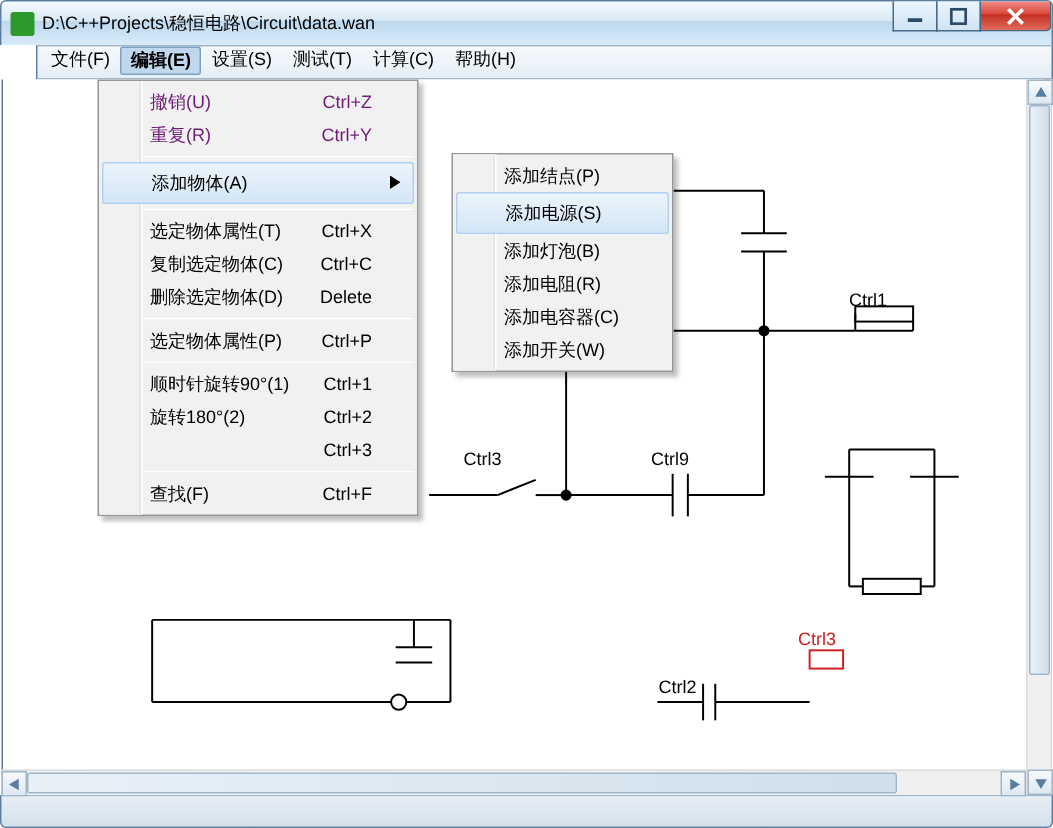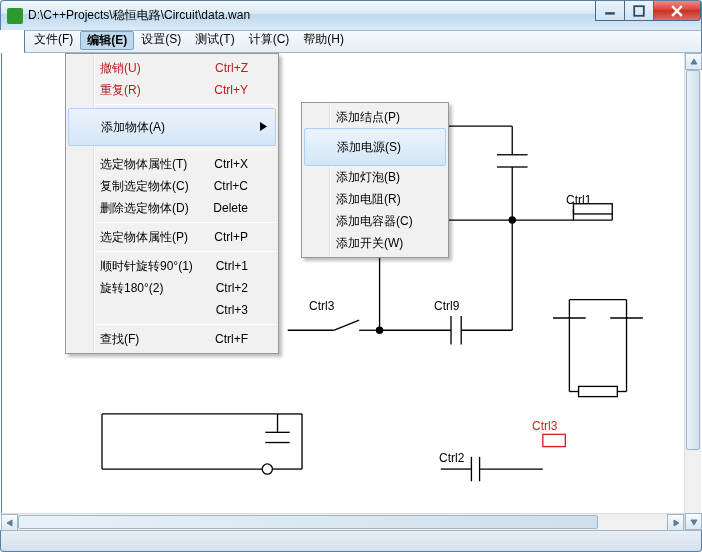--- a/index.html
+++ b/index.html
@@ -15,35 +15,35 @@
 .winbtn svg { width: 12px; height: 12px; }
 .winbtn.min svg, .winbtn.max svg { stroke: #2c4b66; }
 .winbtn.close svg { stroke: #fff; }
 
 
 .menubar { height: 23px; background: linear-gradient(180deg,#f6f9fc,#e5eef6); border: 1px solid #9fb6c9; border-left-color:#5a7da0; border-right-color:#5a7da0; display: flex; align-items: flex-start; padding: 0 2px; margin-left: 24px; }
 .menuitem { padding: 0 7px; display: flex; align-items: center; cursor: default; }
 .menuitem.active { background: #c0d8ee; border: 1px solid #7da2c1; border-radius: 2px; padding: 0 6px; font-weight: bold; }
 
 
-.canvas { position: absolute; left: 1px; right: 1px; top: 53px; bottom: 22px; background: #fff; border-left: 1px solid #5a7da0; border-right: 1px solid #c2410c; }
+.canvas { position: absolute; left: 1px; right: 1px; top: 53px; bottom: 22px; background: #fff; border-left: 1px solid #5a7da0; border-right: 5px solid #c2410c; }
 .statusbar { position: absolute; left: 0; right: 0; bottom: 0; height: 22px; background: linear-gradient(#e7eef4,#d4e1ec); border: 1px solid #5a7da0; border-top: 1px solid #9fb6c9; border-radius: 0 0 4px 4px; }
 .scrolltrack-v { position: absolute; right: 1px; top: 53px; bottom: 22px; width: 17px; background: #f0f0f0; border-left: 1px solid #dcdcdc; }
 .scrolltrack-h { position: absolute; left: 1px; right: 18px; bottom: 22px; height: 17px; background: #f0f0f0; border-top: 1px solid #dcdcdc; }
 .scrollthumb { background: linear-gradient(90deg,#e9f1f8,#cfdfeb); border: 1px solid #9fb6c9; border-radius: 2px; }
 .scrollbtn { width: 17px; height: 17px; background: linear-gradient(#f7fafc,#dde8f1); border: 1px solid #9fb6c9; display:flex;align-items:center;justify-content:center; }
 .scrollbtn svg{width:8px;height:8px;stroke:#5a7da0;fill:#5a7da0}
 
 
 .dropdown { position: absolute; background: #f1f1f1; border: 1px solid #979797; box-shadow: 3px 3px 3px rgba(0,0,0,.25); }
 .dropdown .gutter { position: absolute; left: 0; top: 0; bottom: 0; width: 28px; background: #f1f1f1; border-right: 1px solid #e2e2e2; box-shadow: 1px 0 0 #fff; }
 .dropdown .sep { height: 1px; background: #e0e0e0; margin: 3px 2px 3px 30px; border-bottom: 1px solid #fff; }
 .dropdown .row { position: relative; height: 22px; display: flex; align-items: center; padding-left: 34px; padding-right: 28px; color: #000; }
-.dropdown .row.disabled { color: #b91c1c; }
-.dropdown .row.hi { background: linear-gradient(#ecf4fb,#d3e6f7); border: 1px solid #aecff7; border-radius: 2px; margin: 0 2px; padding-left: 32px; padding-right: 26px; height:38px; }
+.dropdown .row.disabled { color: #701a75; }
+.dropdown .row.hi { background: linear-gradient(#ecf4fb,#d3e6f7); border: 1px solid #aecff7; border-radius: 2px; margin: 0 2px; padding-left: 32px; padding-right: 26px; height:28px; }
 .dropdown .shortcut { position: absolute; right: 30px; color: inherit; }
 .dropdown .arrow { position: absolute; right: 8px; }
 .dropdown .arrow svg{width:7px;height:9px;fill:#000;stroke:none}
 
 
 .clabel { position: absolute; color: #000; font-size: 12px; }
 .clabel.red { color: #d02020; }
 
 
 .circuit-svg { position:absolute; left:0; top:0; width:100%; height:100%; }

